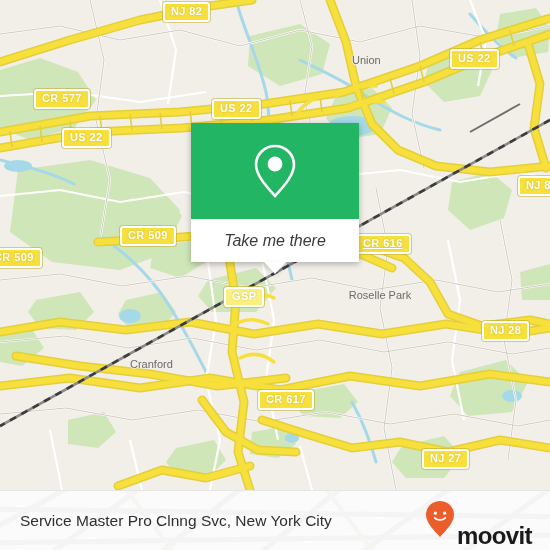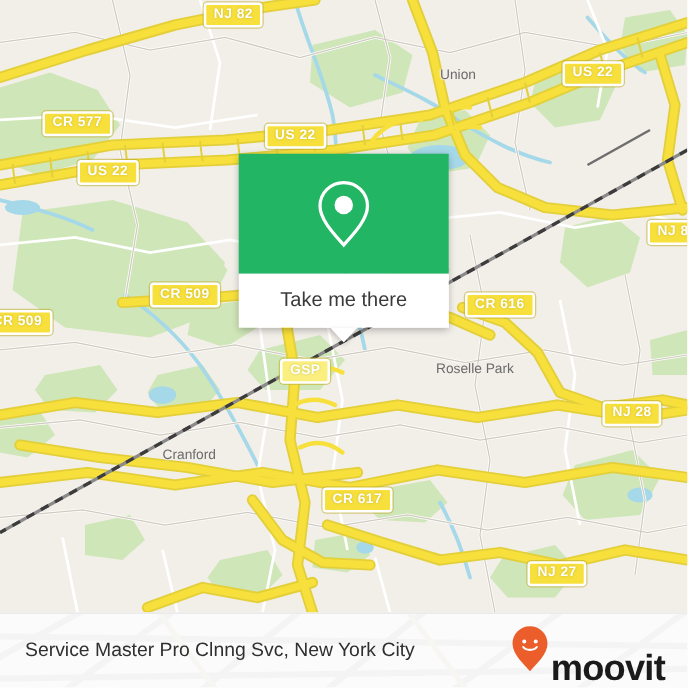--- a/index.html
+++ b/index.html
@@ -73,20 +73,21 @@
   }
   .place.two-line { white-space: normal; text-align: center; width: 70px; }
 
   
   .popup {
     position: absolute;
     left: 191px;
     top: 123px;
     width: 168px;
     box-shadow: 0 2px 6px rgba(0,0,0,.28);
+    font-style: italic;
   }
   .popup-head {
     height: 96px;
     background: #22b563;
     display: flex;
     align-items: center;
     justify-content: center;
   }
   .popup-body {
     height: 43px;
@@ -156,21 +157,21 @@
   .brand {
     position: relative;
     margin-right: 18px;
     display: flex;
     align-items: center;
     gap: 2px;
     z-index: 2;
   }
   .brand-word {
     color: #1a1a1a;
-    font-size: 29px;
+    font-size: 24px;
     font-weight: bold;
     letter-spacing: -.6px;
     line-height: 29px;
     margin-top: 28px;
   }
 </style>
 </head>
 <body>
 
 <div class="screen">
@@ -337,21 +338,21 @@
     <div class="place" style="left:130px; top:357px;">Cranford</div>
 
     <div class="shield" style="left:163px; top:2px;">NJ 82</div>
     <div class="shield" style="left:34px; top:50px;margin-top:39px;">CR 577</div>
     <div class="shield" style="left:450px; top:49px;">US 22</div>
     <div class="shield" style="left:212px; top:99px;">US 22</div>
     <div class="shield" style="left:62px; top:128px;">US 22</div>
     <div class="shield" style="left:518px; top:176px;">NJ 82</div>
     <div class="shield" style="left:120px; top:226px;">CR 509</div>
     <div class="shield" style="left:-14px; top:248px;">CR 509</div>
-    <div class="shield" style="left:372px; top:234px;">CR 616</div>
+    <div class="shield" style="left:355px; top:234px;text-decoration:underline;">CR 616</div>
     <div class="shield gsp" style="left:224px; top:287px;">GSP</div>
     <div class="shield" style="left:482px; top:321px;">NJ 28</div>
     <div class="shield" style="left:258px; top:390px;">CR 617</div>
     <div class="shield" style="left:422px; top:449px;">NJ 27</div>
 
     <div class="popup">
       <div class="popup-head">
         <span>
           <svg width="46" height="56" viewBox="0 0 46 56" xmlns="http://www.w3.org/2000/svg">
             <path d="M23 3 C12.5 3 4 11.4 4 21.8 C4 32.6 15 44 23 53 C31 44 42 32.6 42 21.8 C42 11.4 33.5 3 23 3 Z" fill="none" stroke="#ffffff" stroke-width="2.6"></path>

